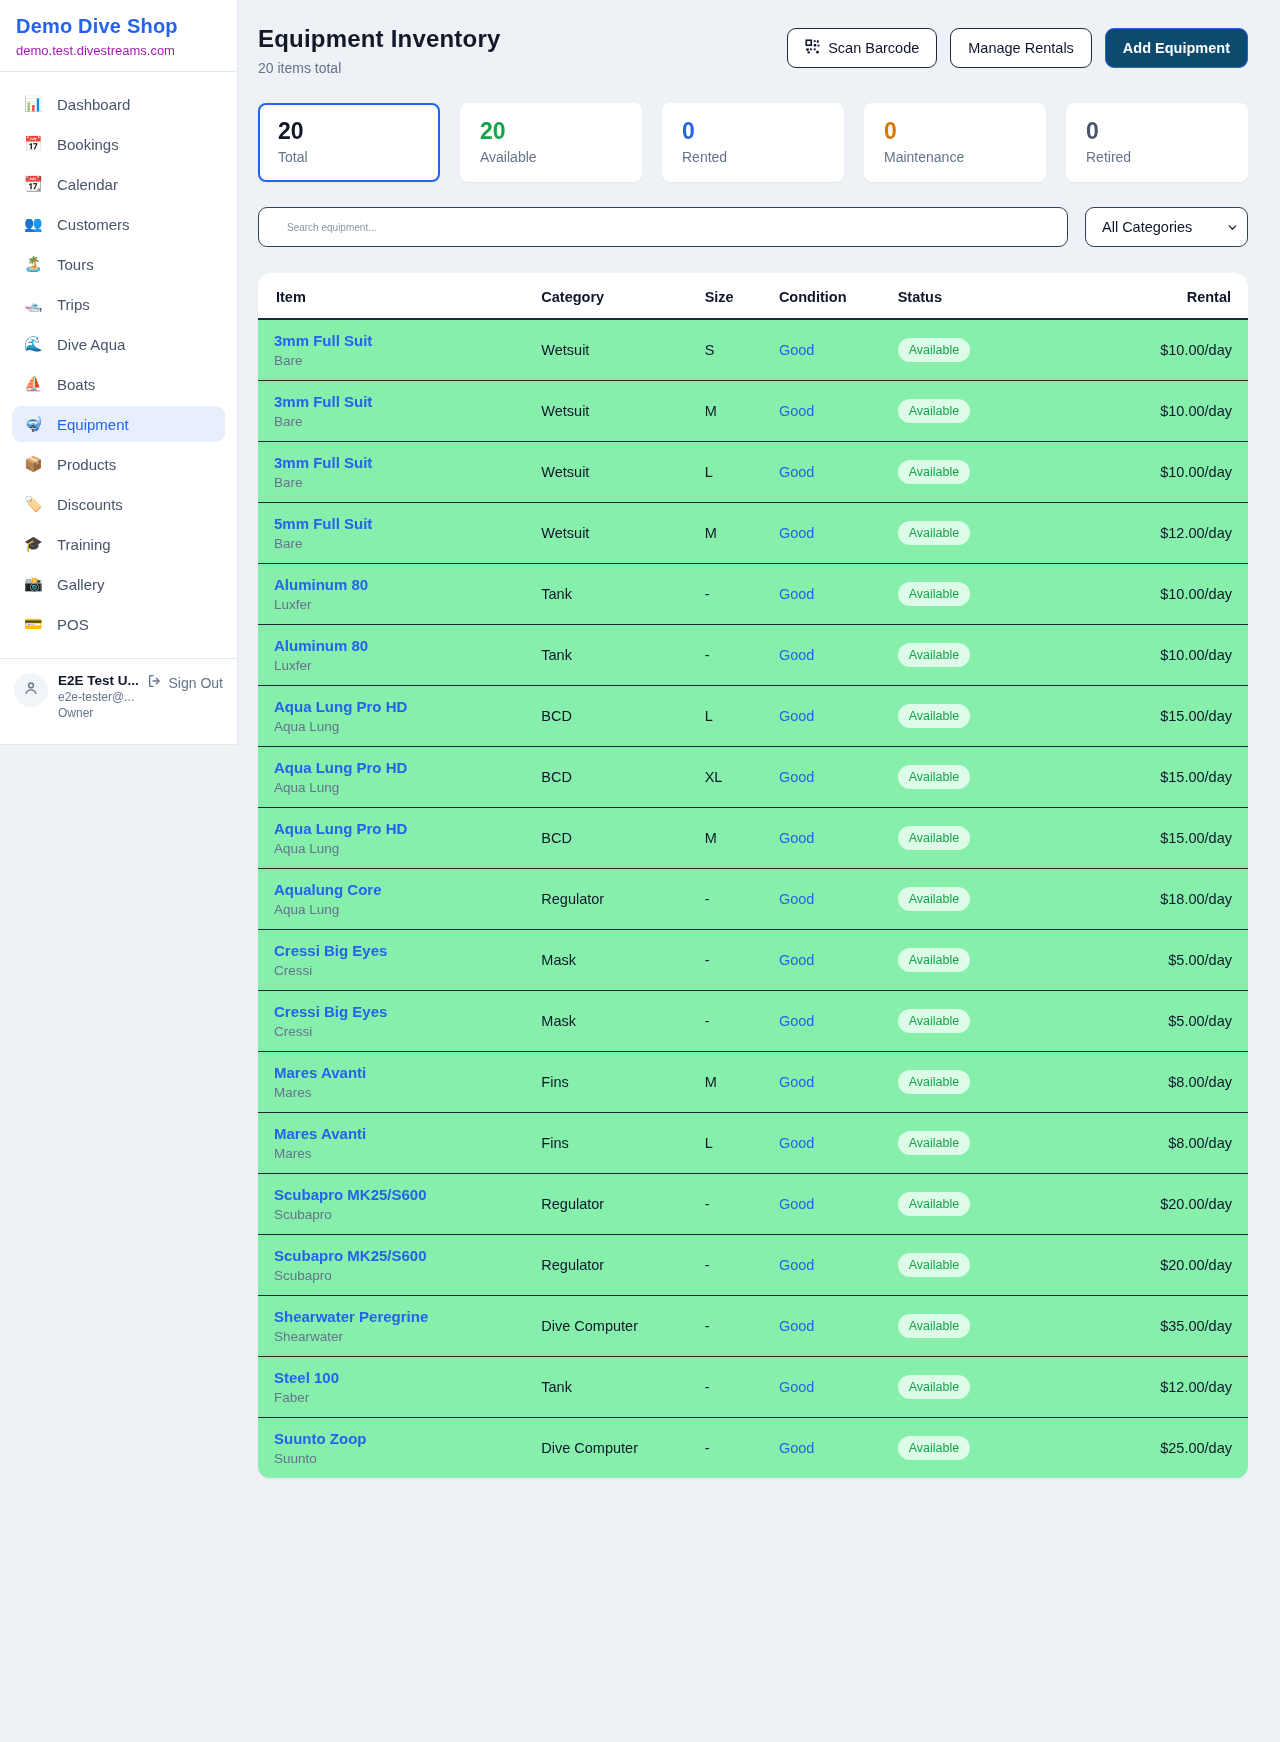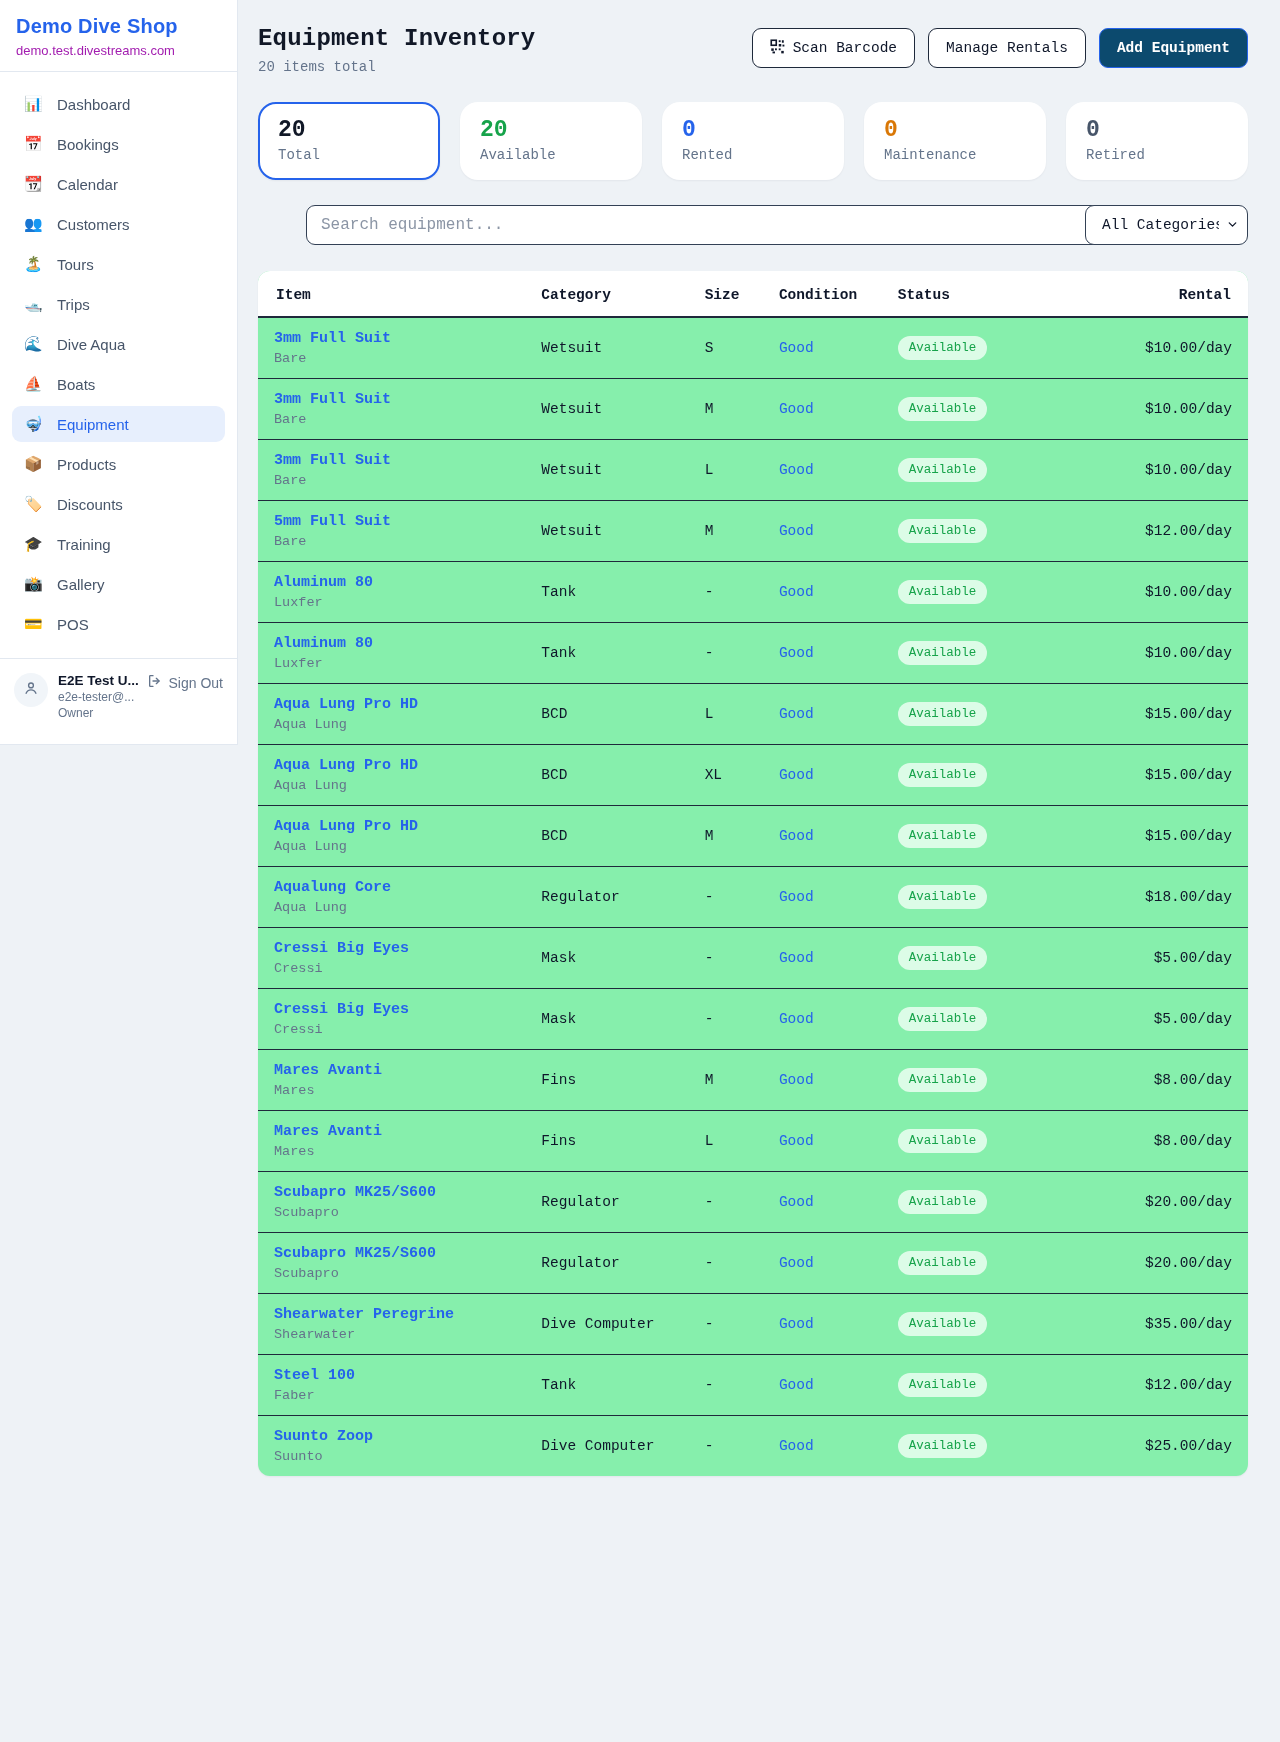--- a/index.html
+++ b/index.html
@@ -49,57 +49,57 @@
   .user-name { font-size: 13.5px; font-weight: bold; color: #0f172a; white-space: nowrap; }
   .user-email { font-size: 12px; color: #64748b; margin-top: 2px; white-space: nowrap; }
   .user-role { font-size: 12px; color: #64748b; margin-top: 2px; }
   .signout {
     display: flex; align-items: center; gap: 6px;
     color: #64748b; font-size: 14px; cursor: pointer; flex: none;
     white-space: nowrap;
   }
 
   
-  .main { position: absolute; left: 258px; top: 0; width: 990px; padding-top: 25px; font-family: Liberation Mono, monospace; }
+  .main { position: absolute; left: 258px; top: 0; width: 990px; padding-top: 25px; }
 
   .page-header { display: flex; align-items: flex-start; justify-content: space-between; }
   .page-title { font-size: 24px; font-weight: bold; color: #111827; letter-spacing: .2px; }
   .page-subtitle { font-size: 14px; color: #64748b; margin-top: 7px; }
   .header-actions { display: flex; gap: 13px; margin-top: 3px; }
   .btn {
     display: flex; align-items: center; gap: 8px;
     height: 40px; padding: 0 17px;
     border-radius: 9px; font-size: 14.5px;
     background: #ffffff; color: #0f172a;
     border: 1px solid #1e293b;
     cursor: pointer; font-family: inherit;
   }
   .btn-primary { background: #0c4a6e; border-color: #2563eb; color: #ffffff; font-weight: bold; }
 
   
   .stats { display: grid; grid-template-columns: repeat(5, 1fr); gap: 20px; margin-top: 27px; }
   .stat-card {
-    background: #ffffff; border-radius: 18px;
+    background: #ffffff; border-radius: 8px;
     border: 2px solid transparent;
     padding: 13px 16px 15px 18px;
     box-shadow: 0 1px 2px rgba(15,23,42,.05);
     cursor: pointer;
   }
   .stat-card.selected { border-color: #2563eb; }
   .stat-value { font-size: 23px; font-weight: bold; }
   .stat-label { font-size: 14px; color: #64748b; margin-top: 4px; }
 
   
   .filters { display: flex; gap: 17px; margin-top: 25px; }
   .search-box { flex: 1; position: relative; }
   .search-input {
     width: 100%; height: 40px;
     border: 1px solid #334155; border-radius: 9px;
-    padding: 0 14px; font-size: 16px; font-family: inherit;
-    background: #ffffff; color: #0f172a; outline: none; margin-left: 48px;
+    padding: 0 28px; font-size: 10px; font-family: inherit;
+    background: #ffffff; color: #0f172a; outline: none;
   }
   .search-input::placeholder { color: #8b95a5; }
   .select-wrap { position: relative; width: 163px; flex: none; }
   .category-select {
     width: 100%; height: 40px;
     border: 1px solid #334155; border-radius: 9px;
     background: #ffffff; color: #0f172a;
     font-size: 14.5px; font-family: inherit;
     padding: 0 28px 0 16px;
     appearance: none; -webkit-appearance: none;

